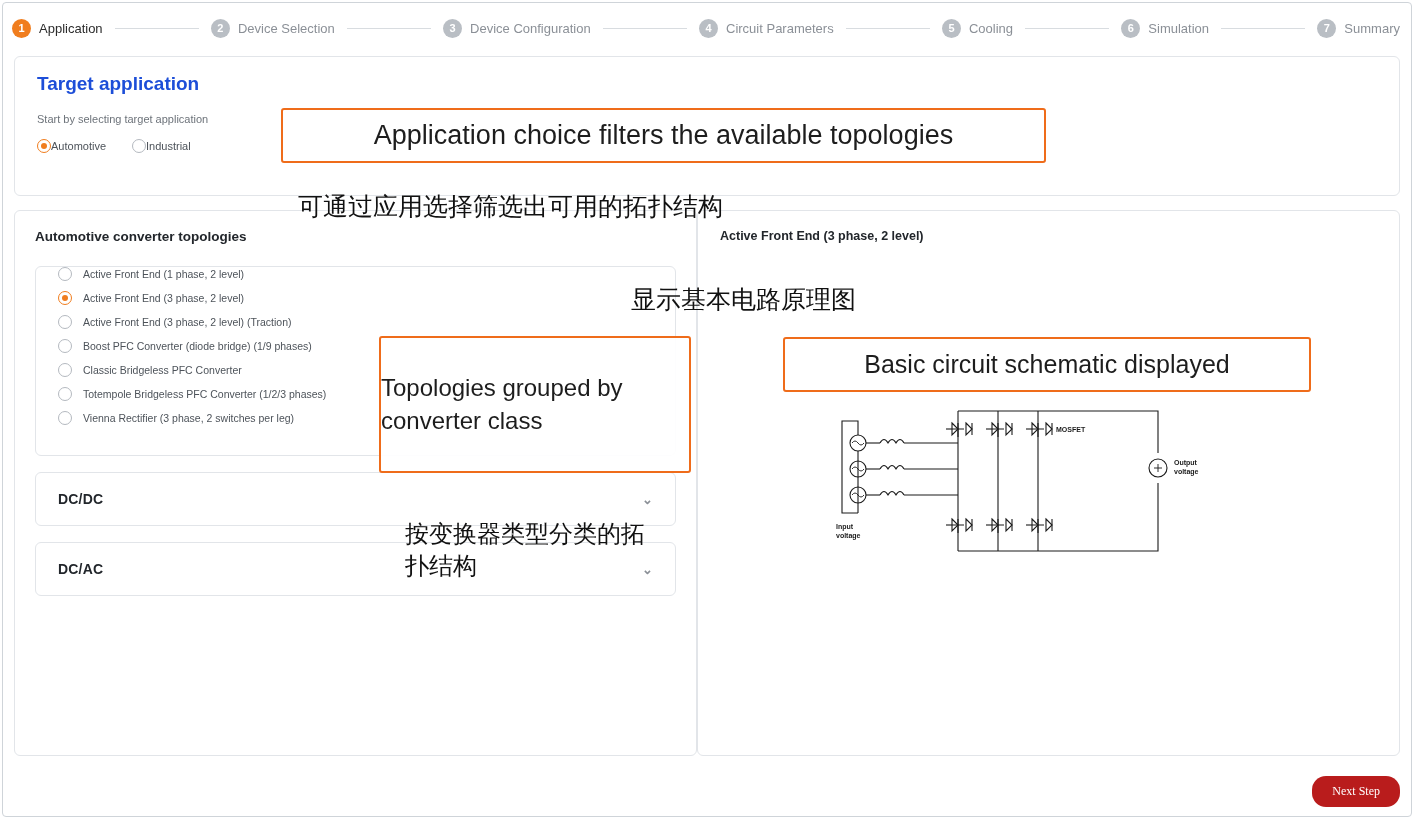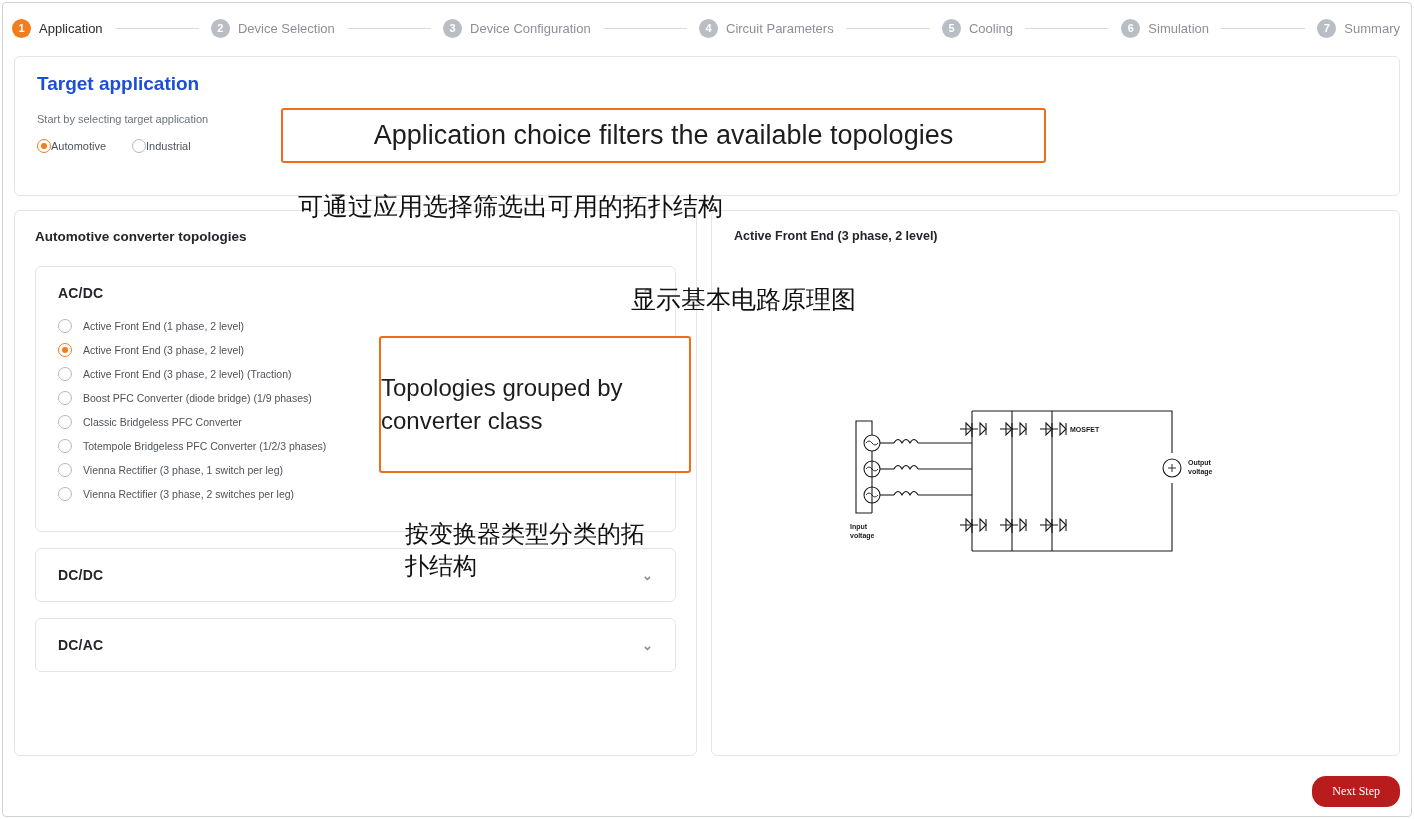--- a/index.html
+++ b/index.html
@@ -120,21 +120,20 @@
     left: 3px;
     top: 3px;
     width: 6px;
     height: 6px;
     border-radius: 50%;
     background: #f07d1e;
   }
 
   .content-row {
     display: flex;
-    gap: 14px;
     margin: 14px 14px 0 14px;
     height: 546px;
   }
   .panel-left {
     width: 683px;
     padding: 18px 20px;
     position: relative;
   }
   .panel-right {
     flex: 1 1 auto;
@@ -308,24 +307,20 @@
       </label>
     </div>
   </div>
 
   <div class="content-row">
 
     <div class="panel panel-left">
       <div class="section-title">Automotive converter topologies</div>
 
       <div class="accordion">
-        <div class="acc-head">
-          <span>AC/DC</span>
-          <span class="chev">⌃</span>
-        </div>
         <div class="acc-body">
           <label class="opt">
             <span class="radio"></span>
             <span class="opt-label">Active Front End (1 phase, 2 level)</span>
           </label>
           <label class="opt">
             <span class="radio checked"></span>
             <span class="opt-label">Active Front End (3 phase, 2 level)</span>
           </label>
           <label class="opt">
@@ -336,24 +331,20 @@
             <span class="radio"></span>
             <span class="opt-label">Boost PFC Converter (diode bridge) (1/9 phases)</span>
           </label>
           <label class="opt">
             <span class="radio"></span>
             <span class="opt-label">Classic Bridgeless PFC Converter</span>
           </label>
           <label class="opt">
             <span class="radio"></span>
             <span class="opt-label">Totempole Bridgeless PFC Converter (1/2/3 phases)</span>
-          </label>
-          <label class="opt">
-            <span class="radio"></span>
-            <span class="opt-label">Vienna Rectifier (3 phase, 1 switch per leg)</span>
           </label>
           <label class="opt">
             <span class="radio"></span>
             <span class="opt-label">Vienna Rectifier (3 phase, 2 switches per leg)</span>
           </label>
         </div>
       </div>
 
       <div class="accordion">
         <div class="acc-head">
@@ -476,17 +467,20 @@
   </div>
 
   <div class="anno-text wrap" style="left:405px; top:518px; width:250px; font-size:24px; line-height:1.35;">
     <span>按变换器类型分类的拓扑结构</span>
   </div>
 
   <div class="anno-text" style="left:631px; top:283px; font-size:25px;">
     <span>显示基本电路原理图</span>
   </div>
 
+  <div class="anno-box" style="left:783px; top:337px; width:528px; height:55px; font-size:25px;">
+    <span>Basic circuit schematic displayed</span>
+  </div>
 
   <div class="footer">
     <button class="next-btn">Next Step</button>
   </div>
 </div>
 
 </body></html>

